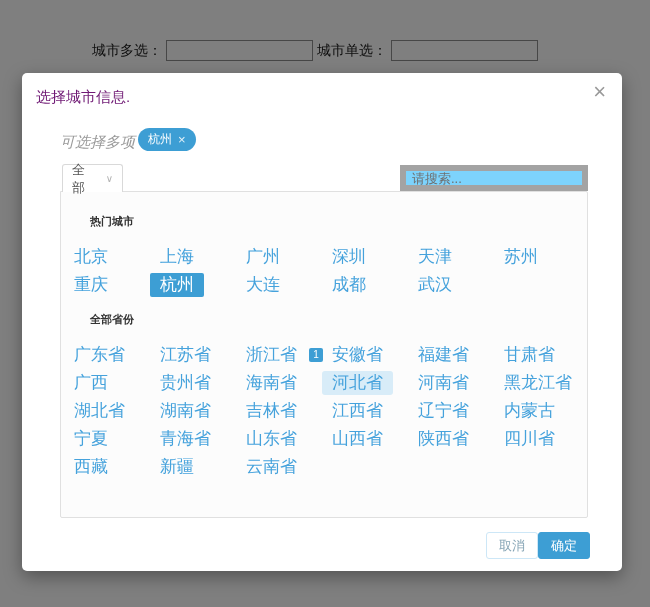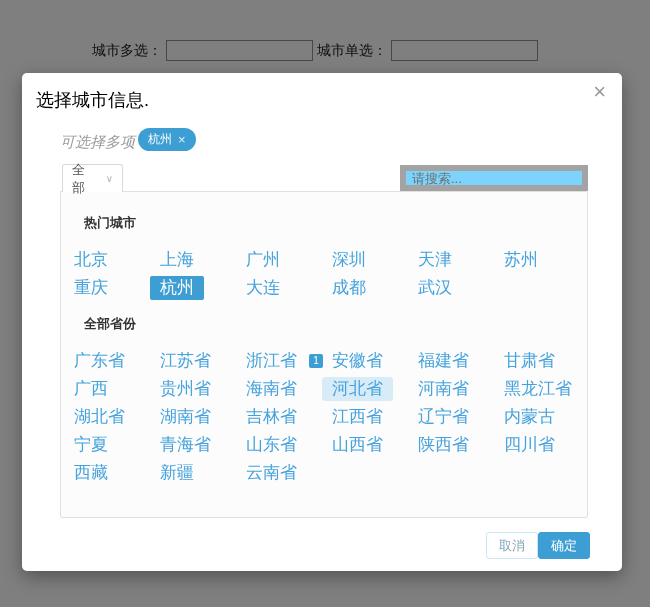--- a/index.html
+++ b/index.html
@@ -13,21 +13,21 @@
   .form-input { width:147px; height:21px; border:1px solid #8f8f8f; background:#fff;
                 margin-left:4px; font-size:13px; padding:0 4px; outline:none; }
   .form-label.second { margin-left:4px; }
 
   
   .overlay { position:absolute; inset:0; background:rgba(0,0,0,0.5); }
 
   
   .modal { position:absolute; left:22px; top:73px; width:600px; height:498px;
            background:#fff; border-radius:5px; box-shadow:0 6px 18px rgba(0,0,0,.35); }
-  .modal-title { position:absolute; left:14px; top:15px; font-size:18px; color:#000000; }
+  .modal-title { position:absolute; left:14px; top:15px; font-size:15px; color:#701a75; }
   .modal-close { position:absolute; right:16px; top:8px; font-size:22px; color:#999;
                  cursor:pointer; line-height:22px; }
 
   .hint { position:absolute; left:38px; top:60px; font-size:15px; font-style:italic; color:#9a9a9a; }
   .tag { position:absolute; left:116px; top:55px; height:23px; border-radius:12px;
          background:#3d9ed4; color:#fff; font-size:12px; display:inline-flex;
          align-items:center; padding:0 10px; }
   .tag-close { margin-left:6px; color:rgba(255,255,255,.85); font-size:13px; cursor:pointer; }
 
   .tab { position:absolute; left:40px; top:91px; width:61px; height:28px;
@@ -37,21 +37,21 @@
   .tab-chevron { margin-left:10px; color:#b3b3b3; font-size:10px; }
 
   .search-input { position:absolute; right:34px; top:92px; width:188px; height:26px;
                   border:6px solid #a3a3a3; font-size:13px; color:#555; padding:0 6px;
                   outline:none; background:#7dd3fc; }
   .search-input::placeholder { color:#6f6f6f; opacity:1; }
 
   .panel { position:absolute; left:38px; top:118px; width:528px; height:327px;
            border:1px solid #e0e0e0; background:#fcfcfc; border-radius:0 2px 2px 2px; }
   .panel-inner { padding:22px 0 0 13px; }
-  .section-title { font-size:13px; font-weight:bold; color:#333; margin:0 0 14px 10px; }
+  .section-title { font-size:11px; font-weight:bold; color:#333; margin:0 0 14px 16px; }
   .section-title.provinces { margin-top:13px; }
   .grid { display:grid; grid-template-columns:repeat(6,86px); grid-auto-rows:28px;
           align-items:center; }
   .cell { white-space:nowrap; }
   .city-link { display:inline-block; font-size:17px; color:#45a2dc; cursor:pointer;
                padding:5px 10px; margin-left:-10px; border-radius:3px; line-height:14px; }
   .city-link.selected { background:#3d9ed4; color:#fff; border-radius:2px; }
   .city-link.highlighted { background:#d8ecf8; }
   .badge { display:inline-block; width:14px; height:14px; background:#3d9ed4; color:#fff;
            font-size:10px; line-height:14px; text-align:center; border-radius:2px;

